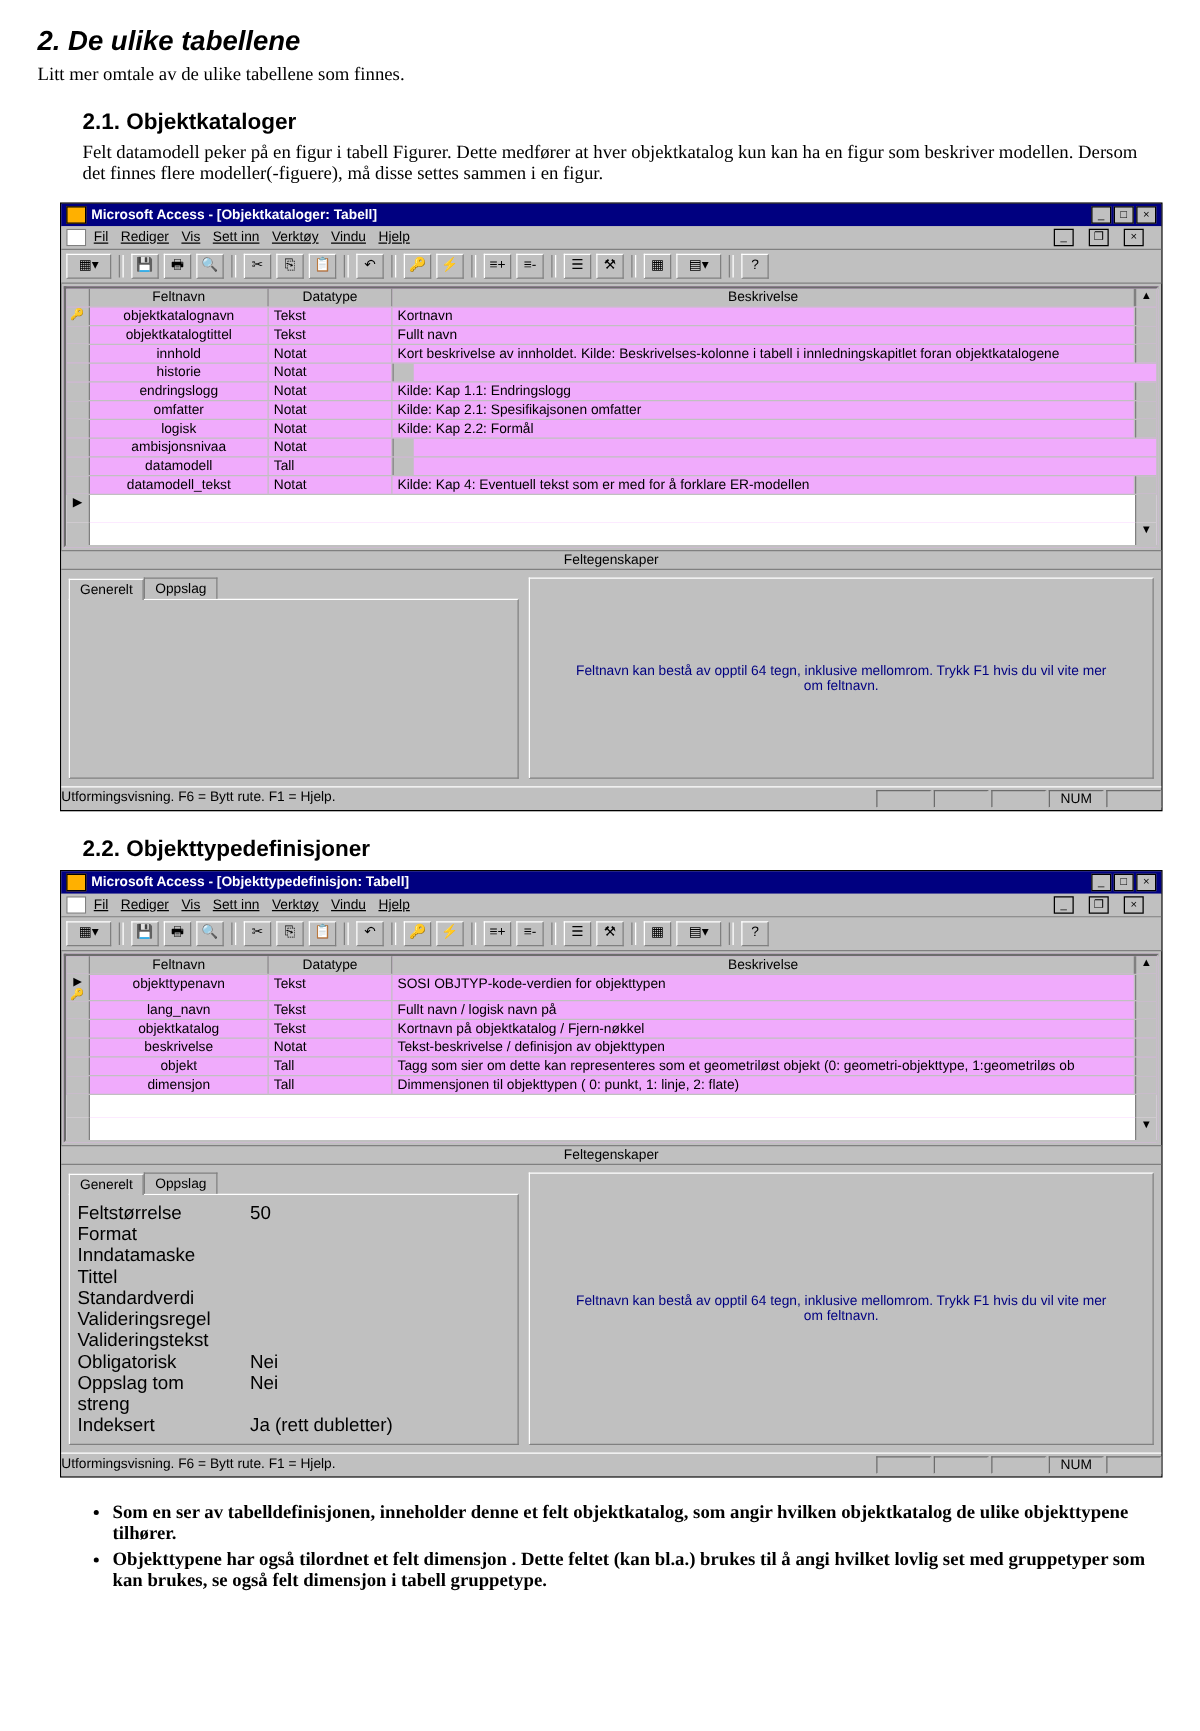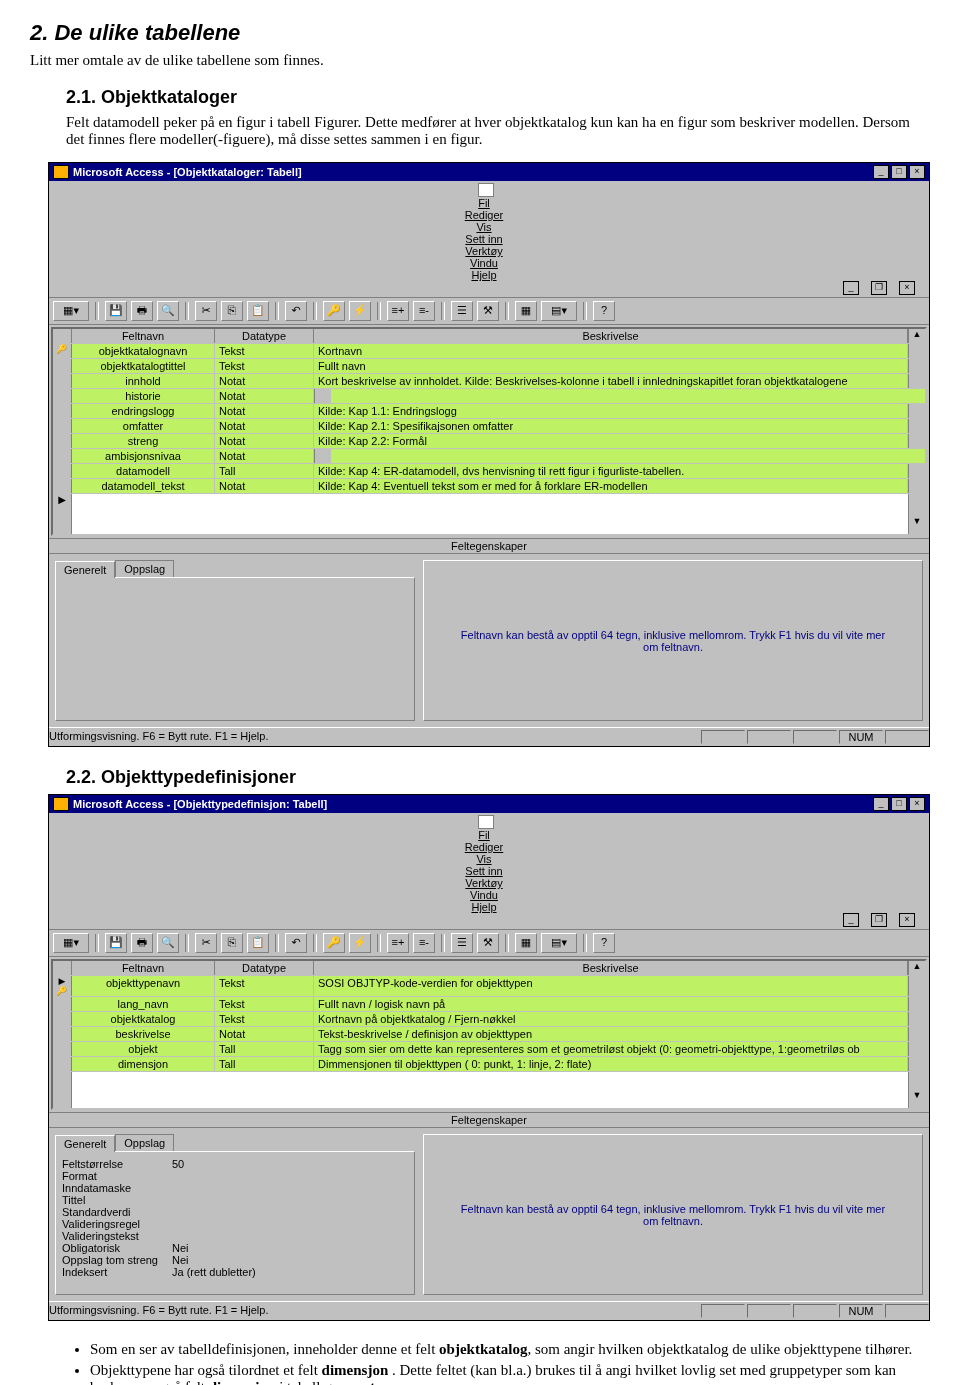--- a/index.html
+++ b/index.html
@@ -27,20 +27,21 @@
     font-weight: bold;
     margin: 18px 0 6px 36px;
     font-family: Arial, sans-serif;
   }
   .para {
     margin: 0 0 14px 36px;
   }
   .bullets {
     margin: 4px 0 12px 60px;
     padding: 0;
+    font-weight: bold;
   }
   .bullets li {
     margin-bottom: 4px;
   }
 
   
   .access-window {
     margin: 6px 0 20px 18px;
     border: 1px solid #000;
     width: 880px;
@@ -74,21 +75,20 @@
     text-align: center;
     line-height: 10px;
     color: #000;
   }
   .menubar {
     background: #c0c0c0;
     border-bottom: 1px solid #808080;
     padding: 2px 4px;
     display: flex;
     align-items: center;
-    flex-direction: column;
   }
   .menubar .appicon {
     width: 14px; height: 12px;
     border: 1px solid #808080;
     background: #fff;
     margin-right: 6px;
   }
   .menubar span {
     margin-right: 10px;
     color: #000;
@@ -120,21 +120,21 @@
     color: #000;
   }
   .tb-btn.combo { width: 34px; }
   .tb-sep {
     width: 2px; height: 18px;
     border-left: 1px solid #808080;
     border-right: 1px solid #fff;
     margin: 0 2px;
   }
   .grid-area {
-    background: #bef264;
+    background: #f0abfc;
     border: 2px inset #c0c0c0;
     margin: 2px;
   }
   .grid-header, .grid-row {
     display: flex;
     border-bottom: 1px solid #c0c0c0;
   }
   .rowsel {
     width: 18px;
     min-width: 18px;
@@ -206,21 +206,21 @@
     top: 1px;
   }
   .tab-body {
     border: 1px solid #808080;
     border-top-color:#fff;
     border-left-color:#fff;
     padding: 6px;
     min-height: 130px;
     background: #c0c0c0;
   }
-  .prop-row { display:flex; font-size:11px; margin-bottom:0;}
+  .prop-row { display:flex; font-size:15px; margin-bottom:0;gap:28px;}
   .prop-row .plabel { width: 110px; }
   .prop-row .pval { flex:1; }
   .help-panel {
     flex: 1;
     display: flex;
     align-items: center;
     justify-content: center;
     text-align: center;
     color: #000080;
     font-size: 11px;
@@ -353,36 +353,35 @@
         </div>
         <div class="grid-row">
           <div class="rowsel" style="font-size: 9px;"></div>
           <div class="col col1">omfatter</div>
           <div class="col col2">Notat</div>
           <div class="col col3">Kilde: Kap 2.1: Spesifikajsonen omfatter</div>
           <div class="scrollcol"></div>
         </div>
         <div class="grid-row">
           <div class="rowsel" style="font-size: 9px;"></div>
-          <div class="col col1">streng</div>
+          <div class="col col1">logisk</div>
           <div class="col col2">Notat</div>
           <div class="col col3">Kilde: Kap 2.2: Formål</div>
           <div class="scrollcol"></div>
         </div>
         <div class="grid-row">
           <div class="rowsel" style="font-size: 9px;"></div>
           <div class="col col1">ambisjonsnivaa</div>
           <div class="col col2">Notat</div>
           <div class="scrollcol"></div>
         </div>
         <div class="grid-row">
           <div class="rowsel" style="font-size: 9px;"></div>
           <div class="col col1">datamodell</div>
           <div class="col col2">Tall</div>
-          <div class="col col3">Kilde: Kap 4: ER-datamodell, dvs henvisning til rett figur i figurliste-tabellen.</div>
           <div class="scrollcol"></div>
         </div>
         <div class="grid-row">
           <div class="rowsel" style="font-size: 9px;"></div>
           <div class="col col1">datamodell_tekst</div>
           <div class="col col2">Notat</div>
           <div class="col col3">Kilde: Kap 4: Eventuell tekst som er med for å forklare ER-modellen</div>
           <div class="scrollcol"></div>
         </div>
       </div>

